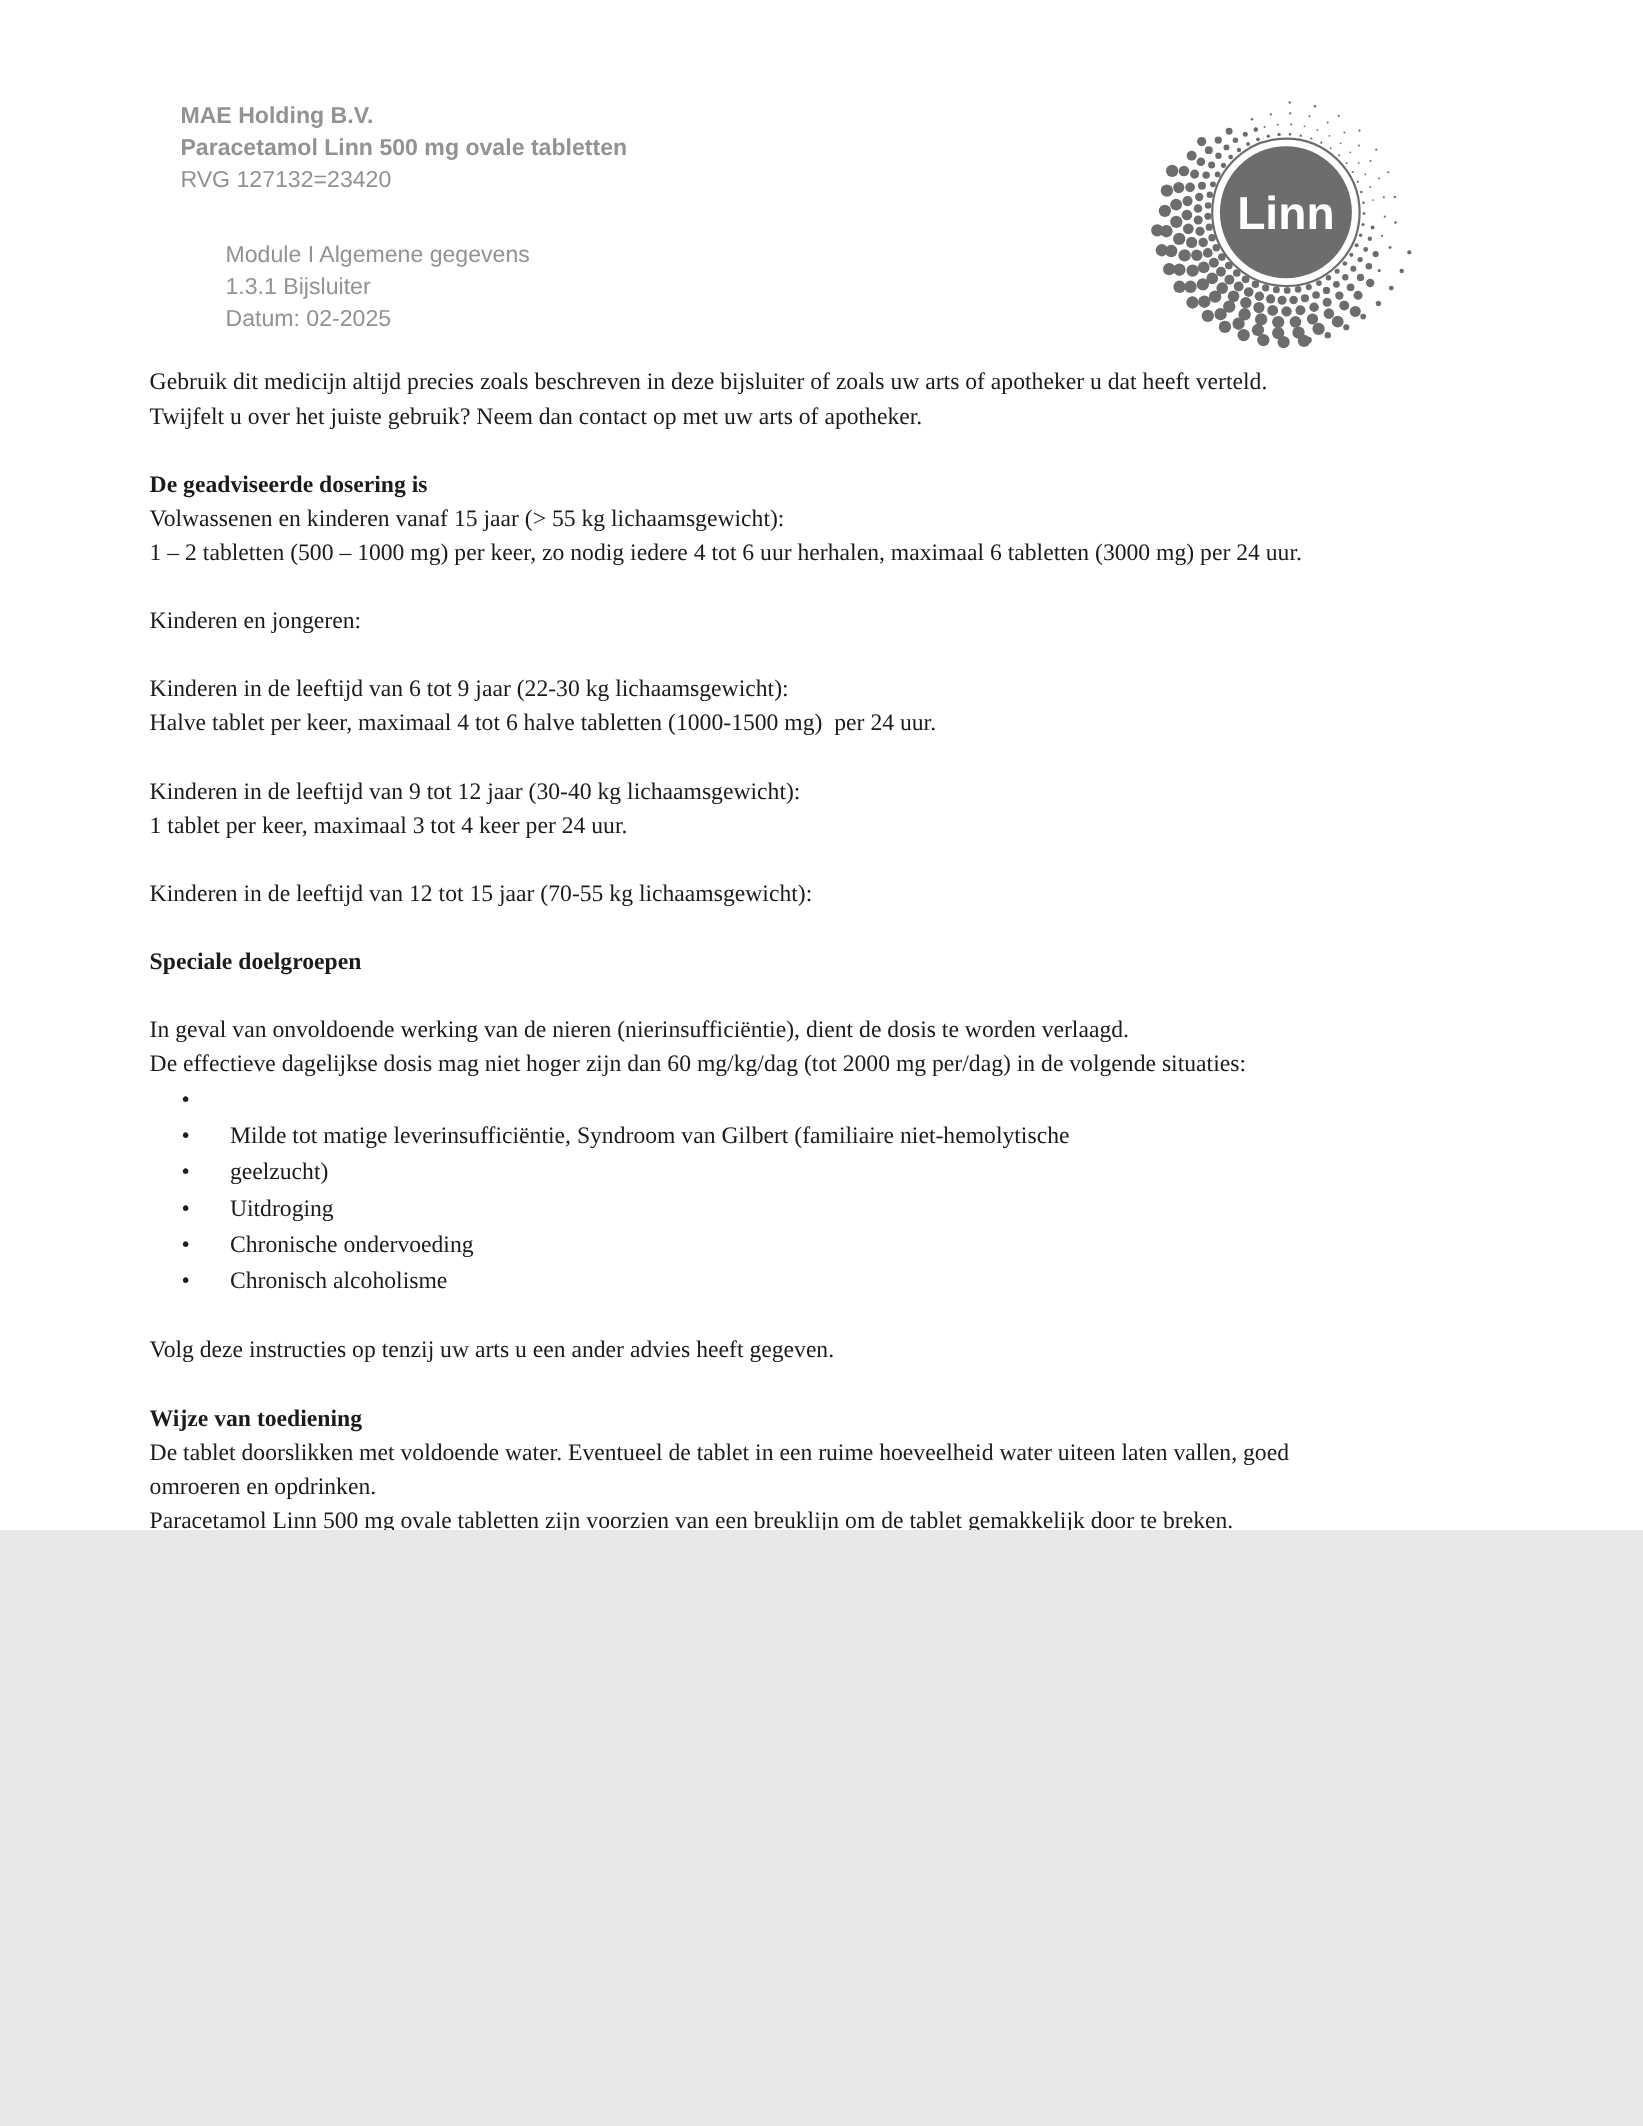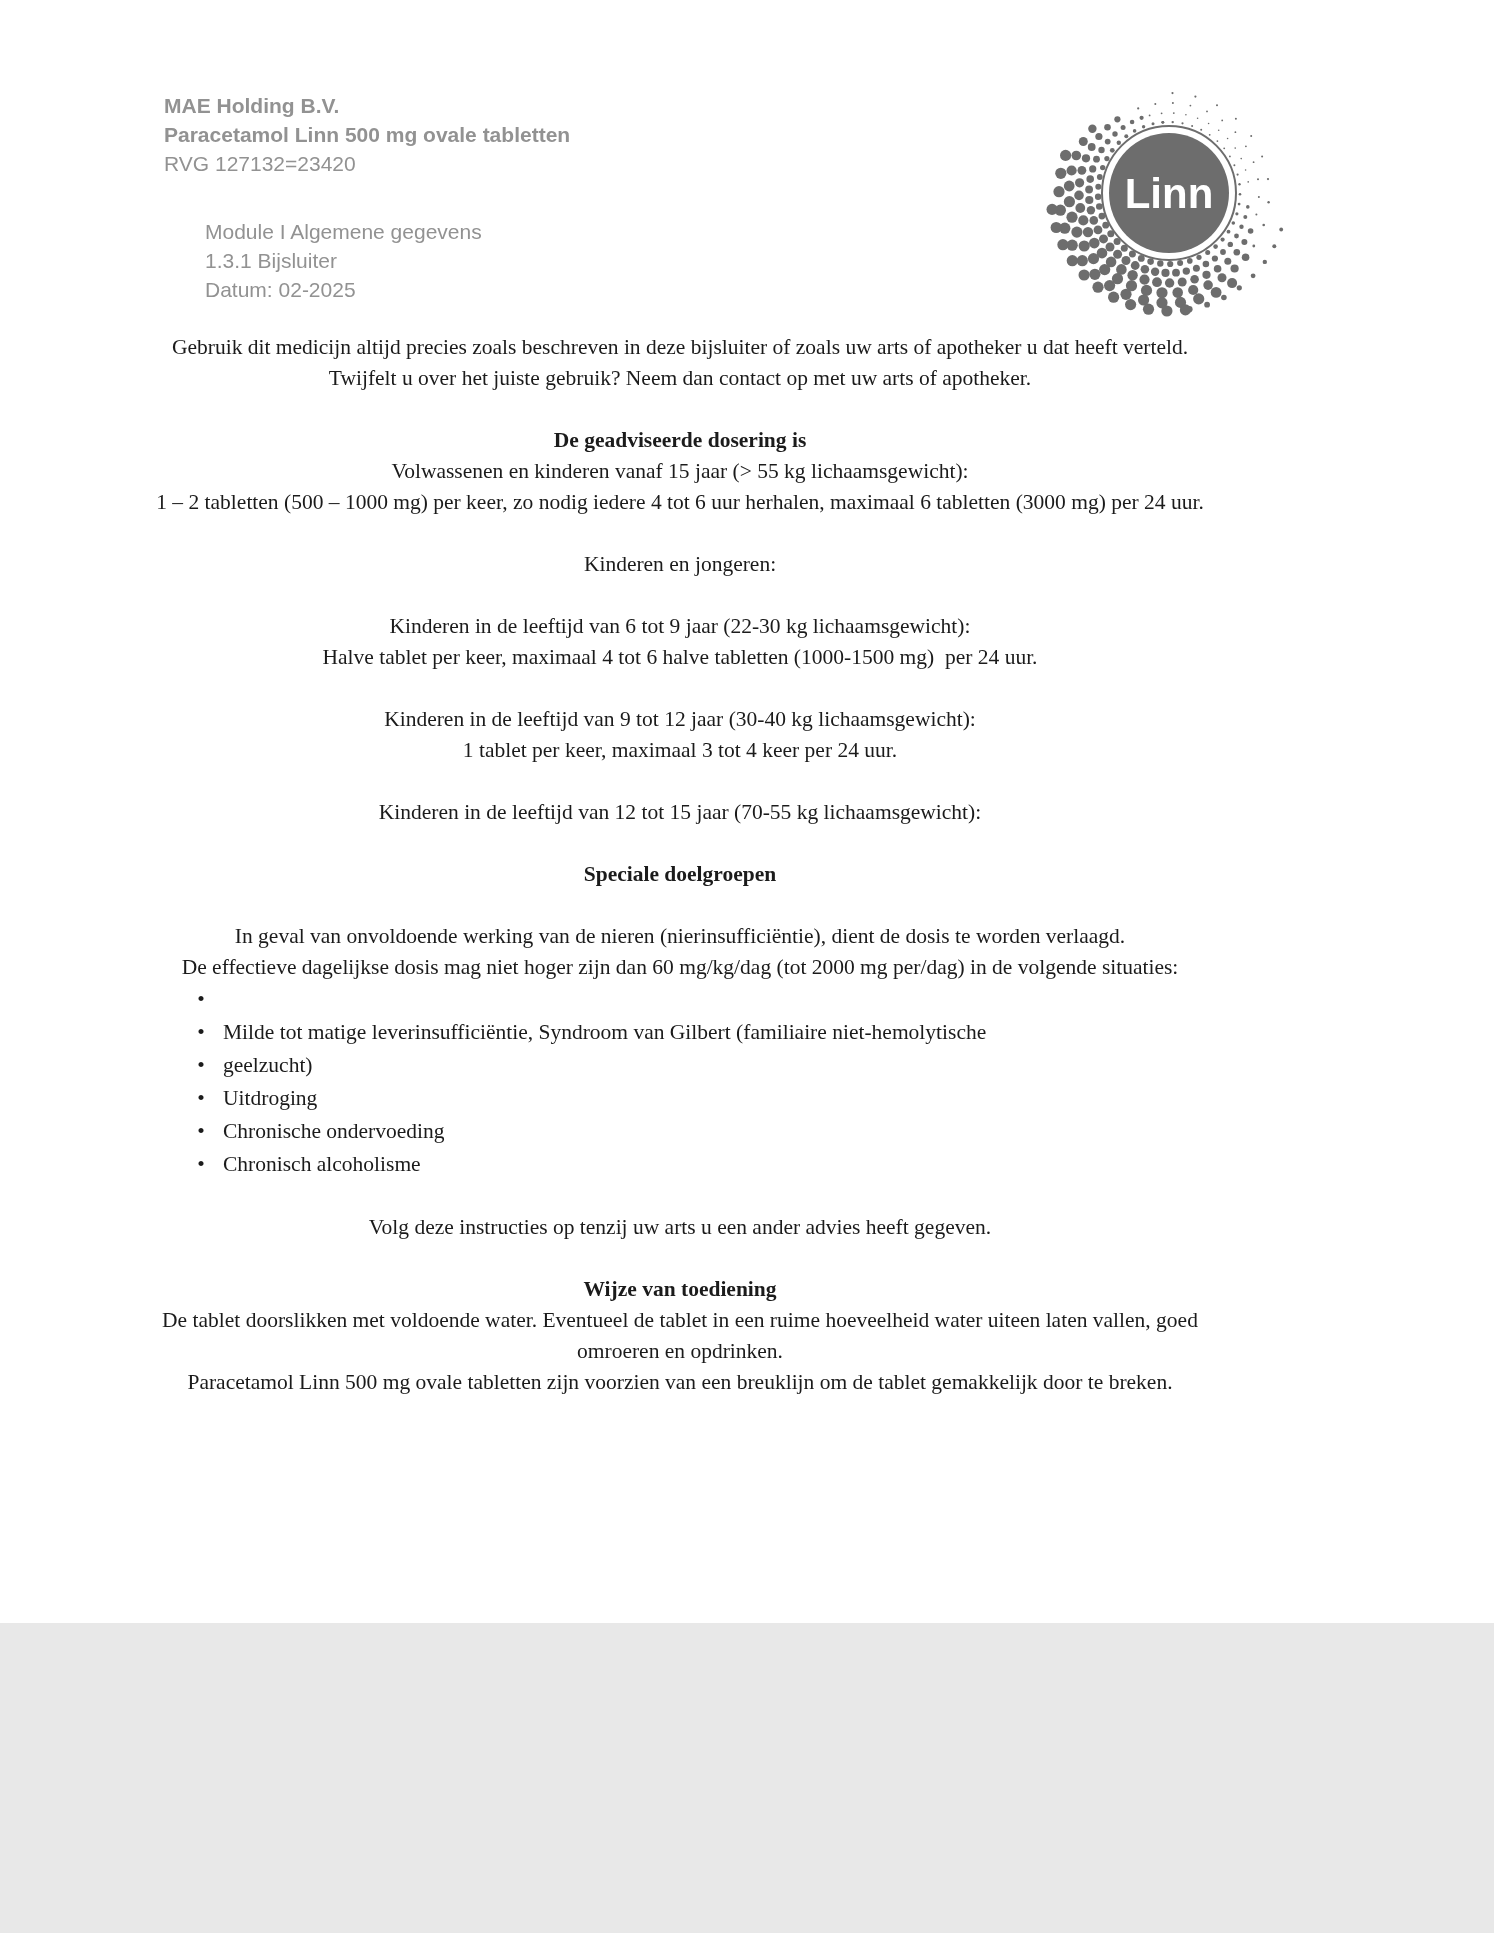--- a/index.html
+++ b/index.html
@@ -7,21 +7,21 @@
     --body-black: #1b1b1b;
     --logo-gray: #6d6d6d;
     --logo-text: #ffffff;
     --page-bg: #ffffff;
   }
   * { margin: 0; padding: 0; box-sizing: border-box; }
   html, body { background: #e8e8e8; }
   .page {
     position: relative;
     width: 1494px;
-    height: 1623px;
+    height: 1391px;
     background: var(--page-bg);
     margin: 0 auto;
     overflow: hidden;
     font-family: "Liberation Serif", serif;
   }
   
   .doc-header {
     position: absolute;
     left: 164px;
     top: 91px;
@@ -56,27 +56,26 @@
     font-family: "Liberation Sans", sans-serif;
     font-weight: 700;
     font-size: 42px;
     fill: var(--logo-text);
     text-anchor: middle;
   }
   .logo-dot { fill: var(--logo-gray); }
   
   .doc-body {
     position: absolute;
-    left: 150px;
+    left: 136px;
     top: 332px;
     width: 1060px;
     font-size: 21.5px;
     line-height: 31px;
     color: var(--body-black);
-    text-align: center;
   }
   .doc-body p.paragraph { white-space: pre-wrap; }
   .doc-body .spacer { height: 31px; }
   .doc-body h2.heading {
     font-size: 21.5px;
     line-height: 31px;
     font-weight: 700;
   }
   .doc-body .subheading { }
   .doc-body ul.bullet-list { list-style: none; }

